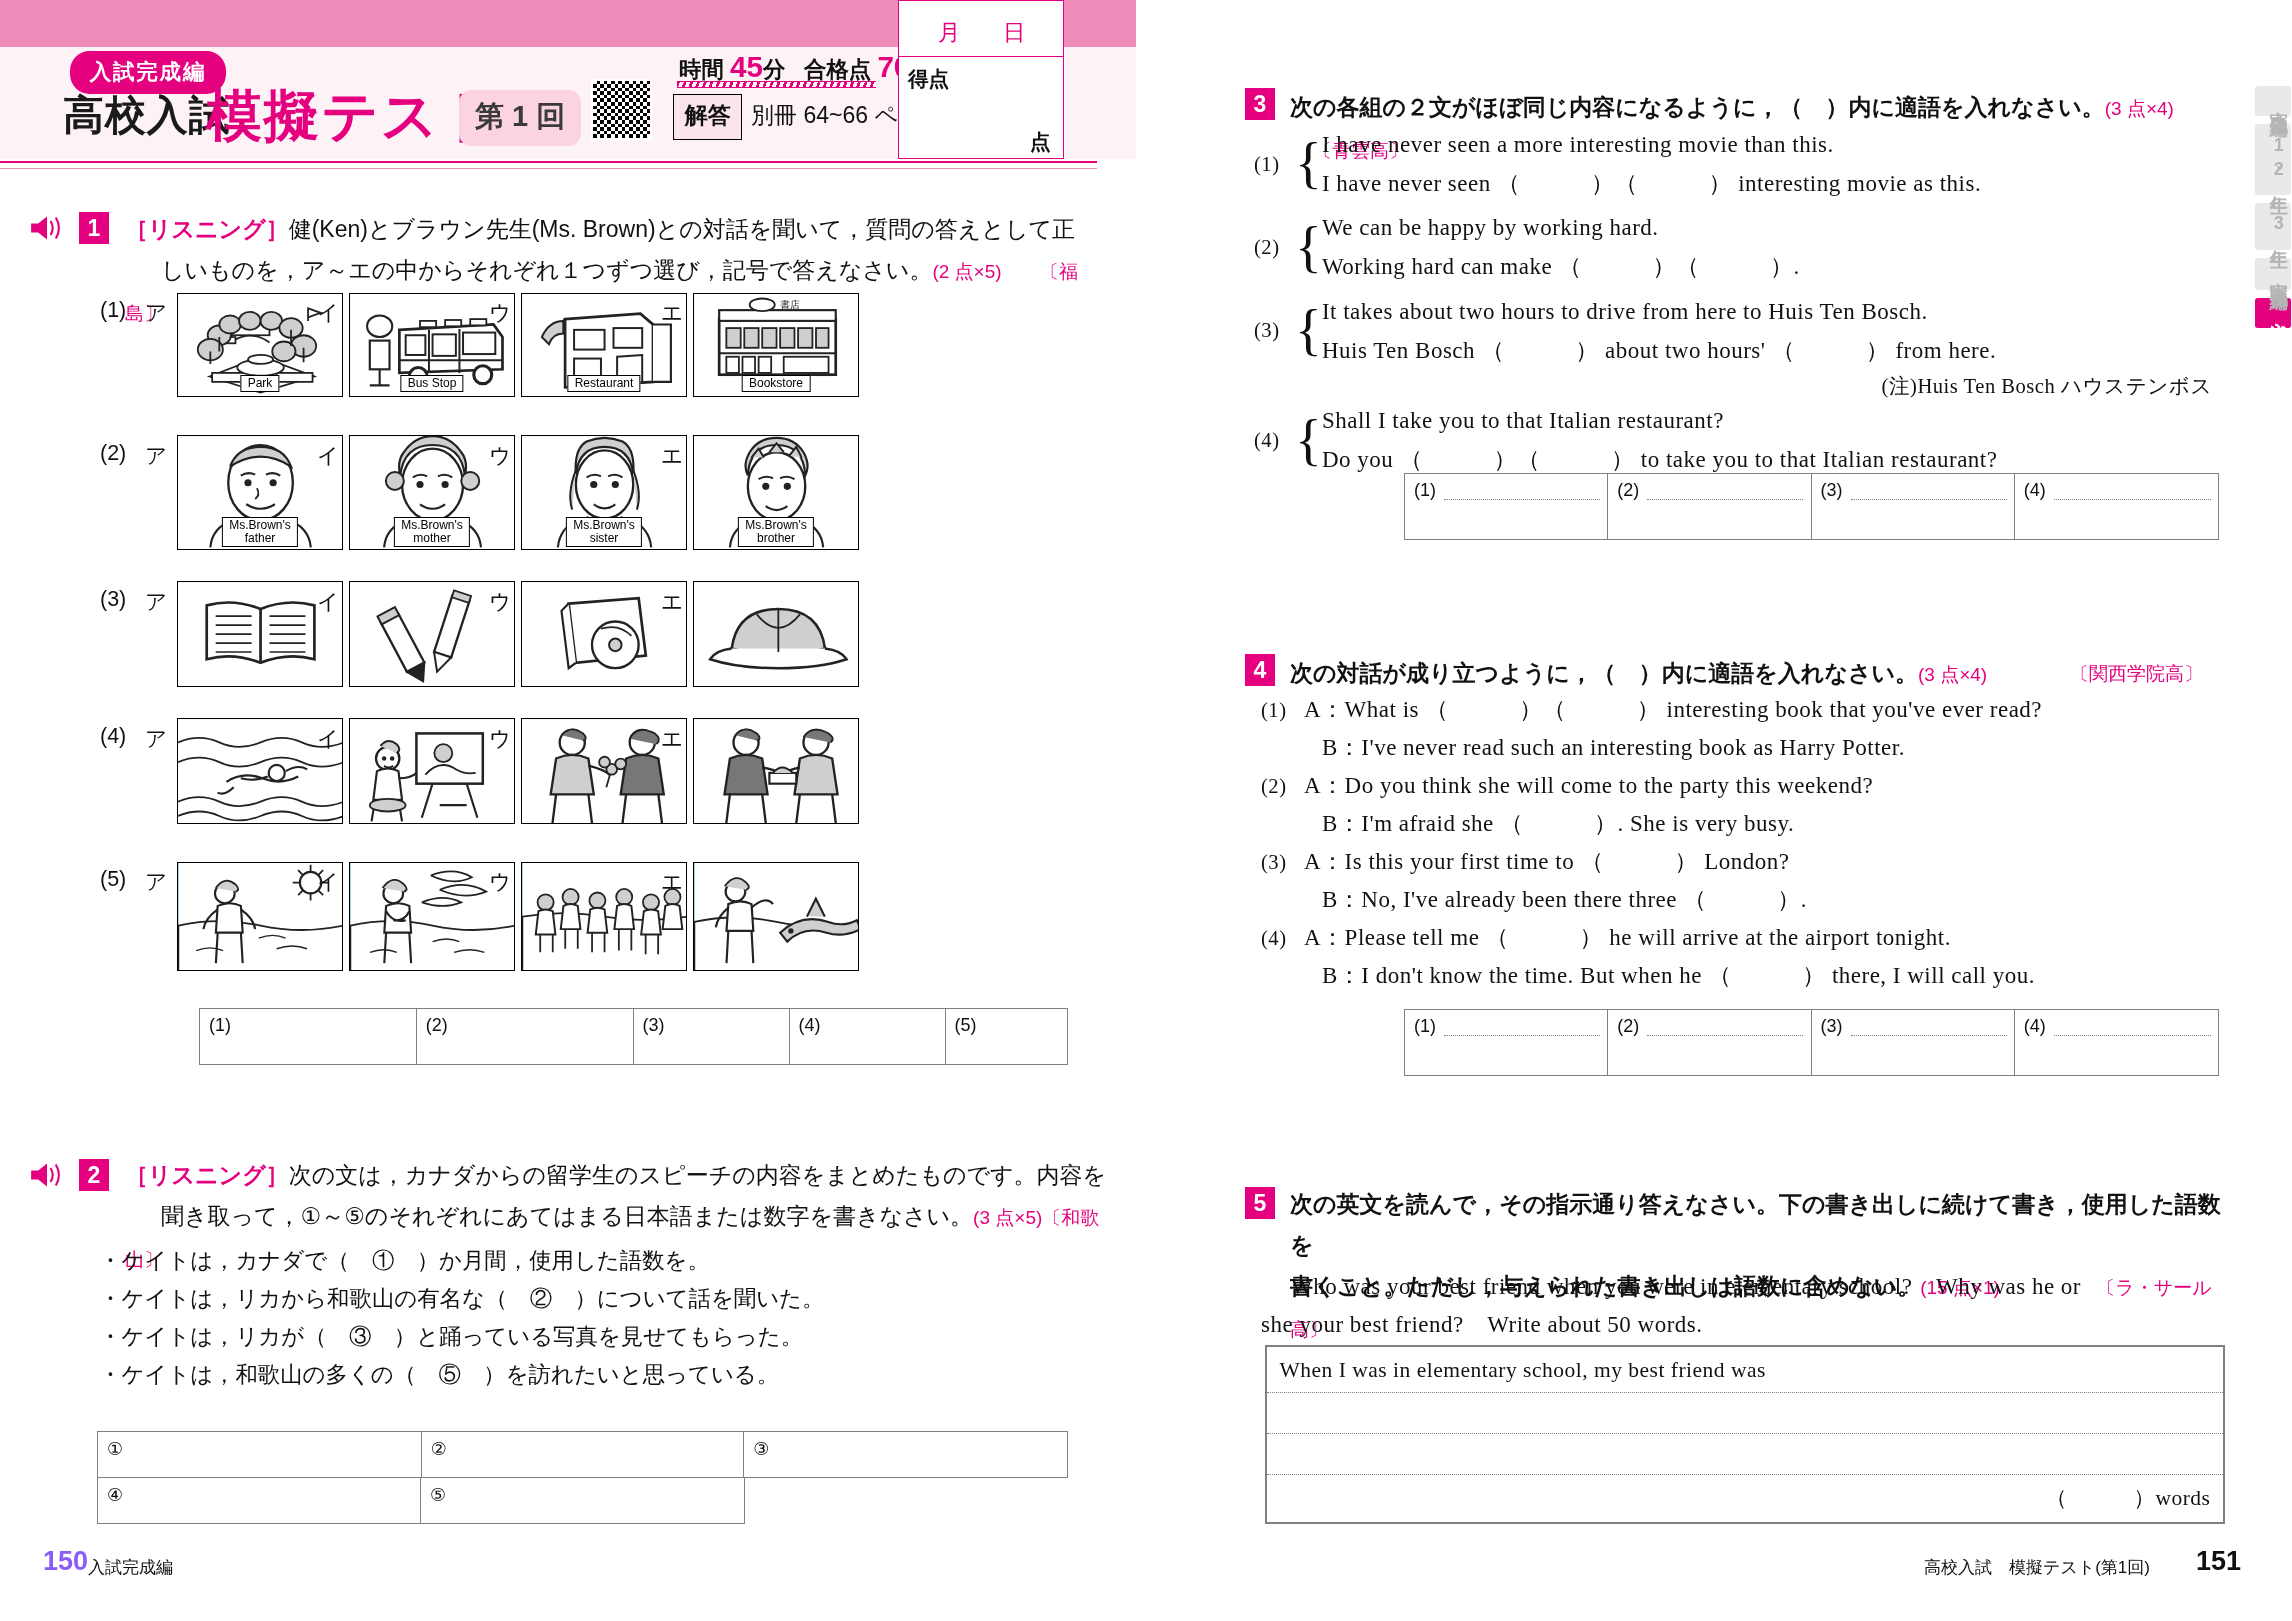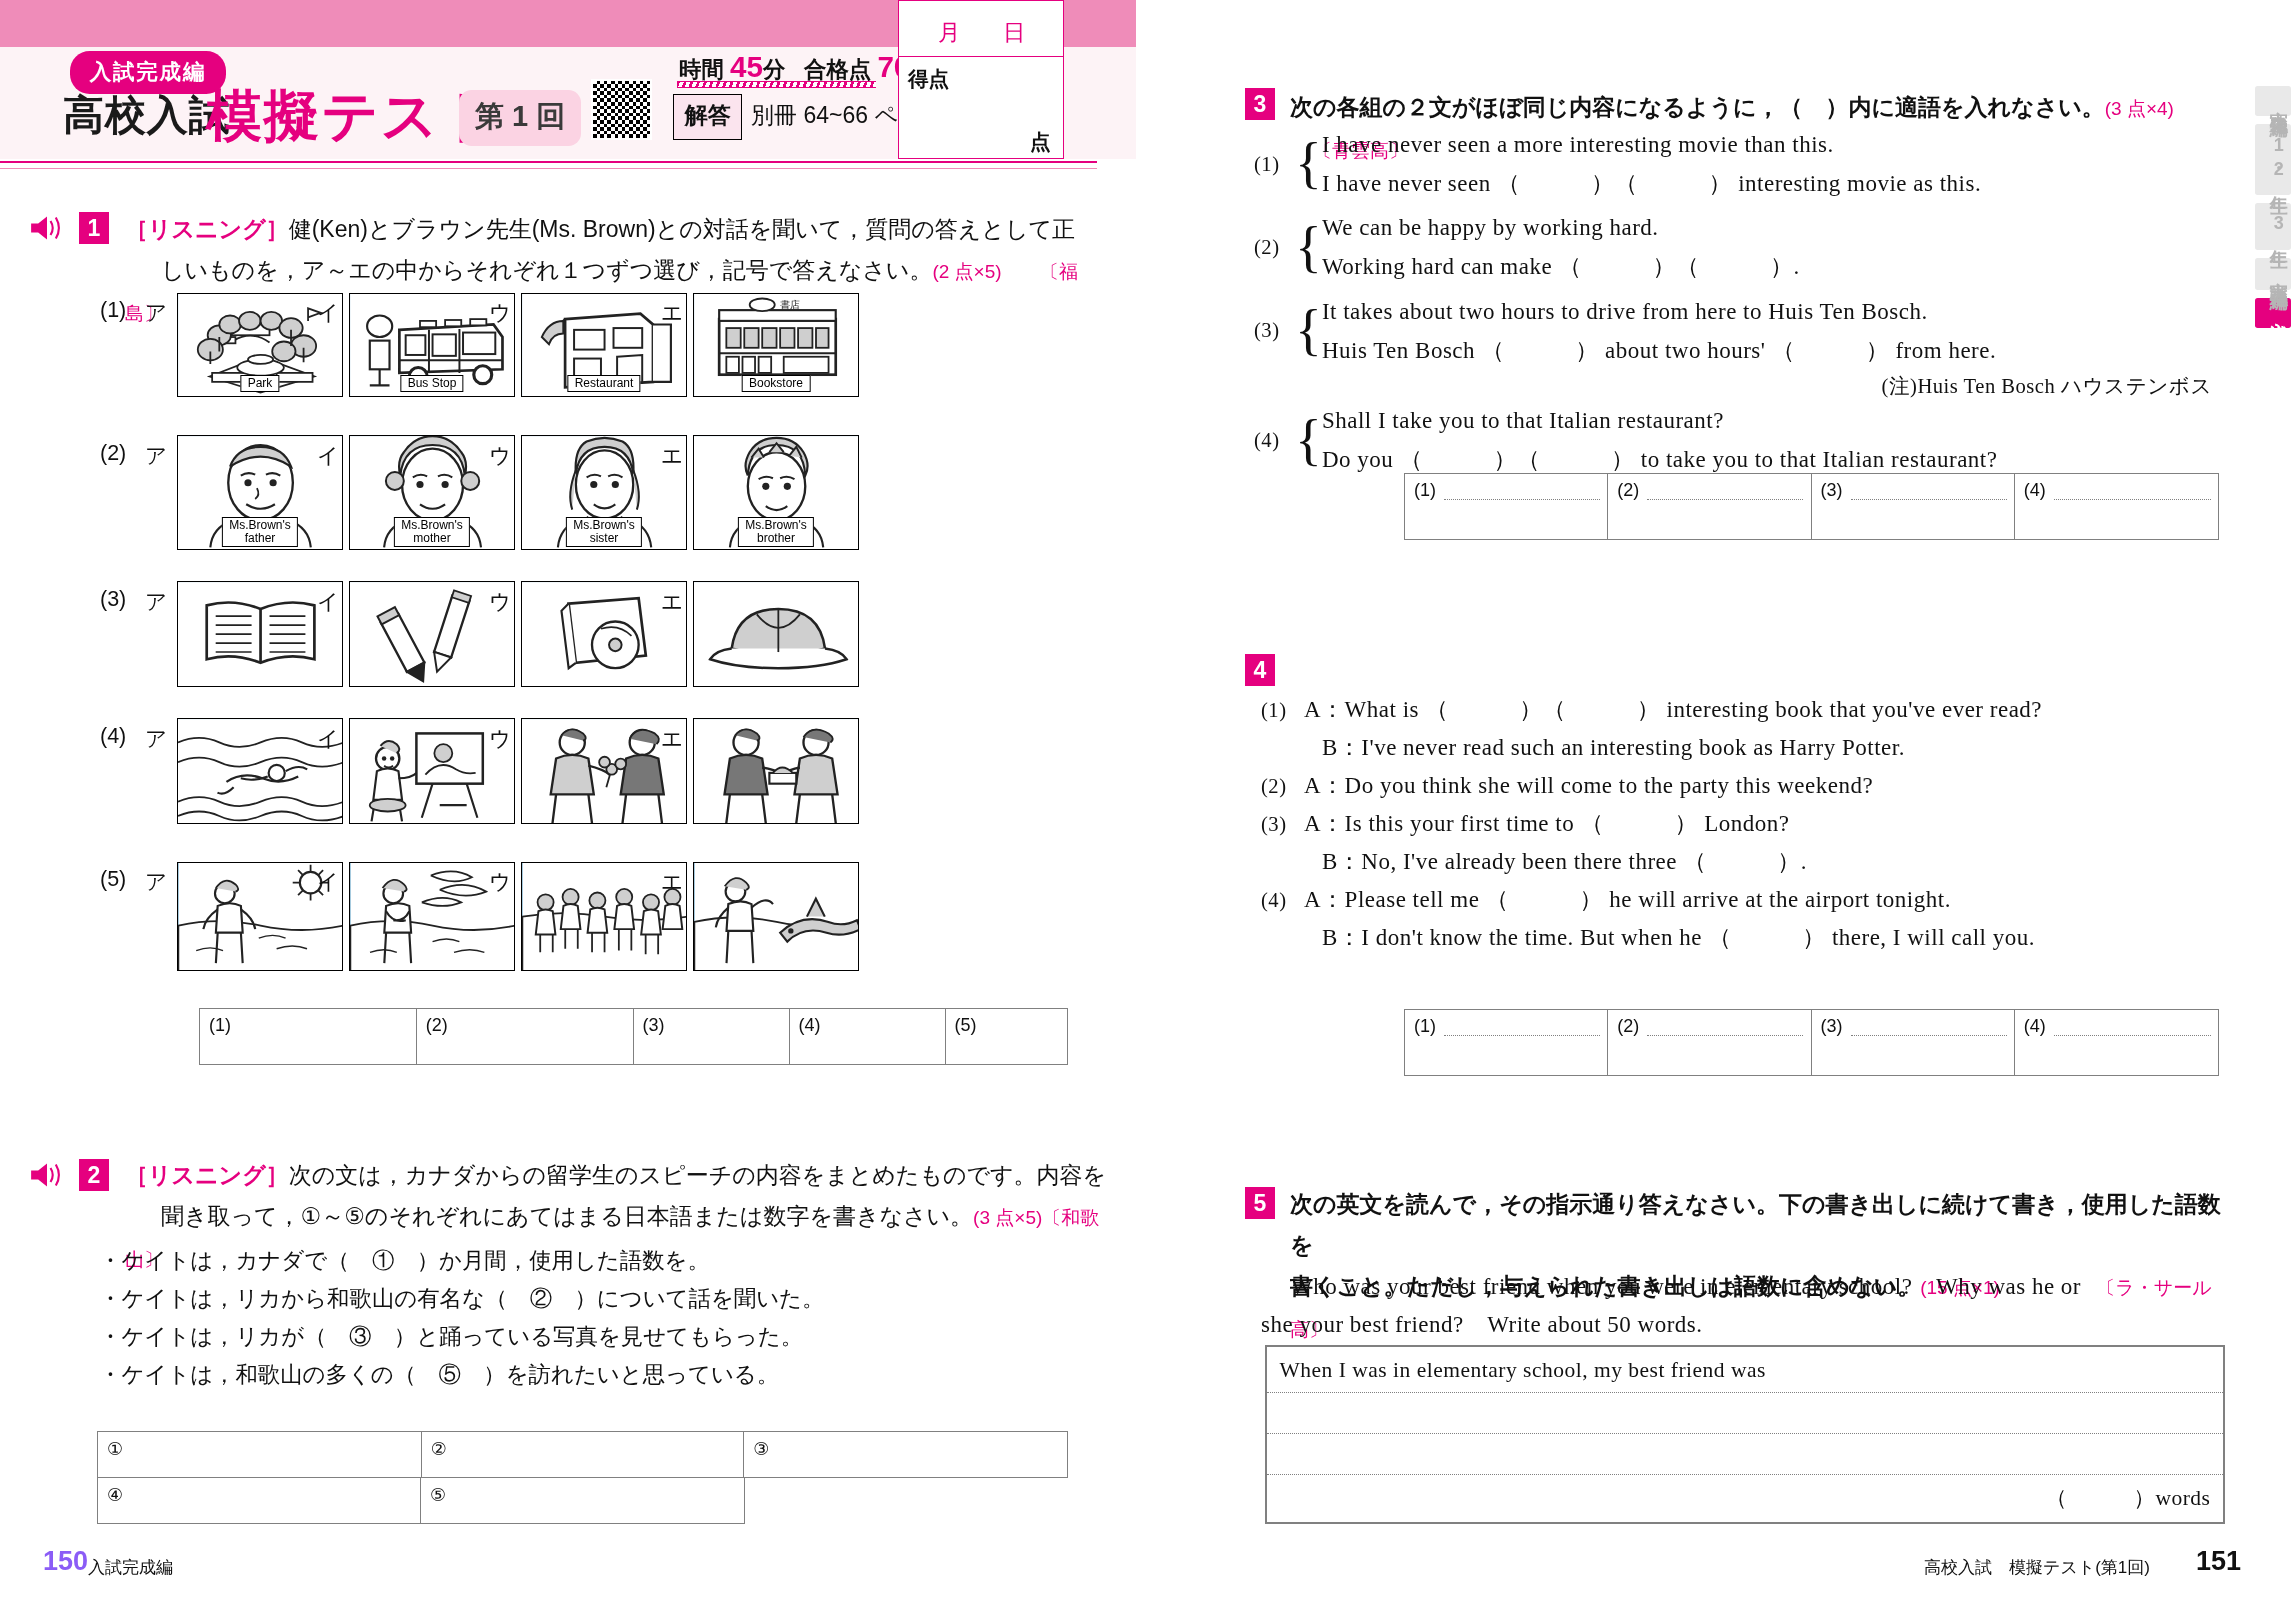--- a/index.html
+++ b/index.html
@@ -661,33 +661,38 @@
         <span class="k">(3)</span>
         <span class="dots"></span>
       </div>
     <div class="cell" style="width:25%;">
         <span class="k">(4)</span>
         <span class="dots"></span>
       </div>
   </div>
 
   <div class="qnum" style="left:1245px; top:654px;">4</div>
+  <div class="qbody" style="left:1290px; top:653px; width:913px;">
+    <span style="font-weight:bold;">次の対話が成り立つように，（　）内に適語を入れなさい。</span><span class="pts">(3 点×4)</span>
+    <span class="src" style="float:right;">〔関西学院高〕</span>
+  </div>
 
   <div style="position:absolute; left:1261px; top:691px; width:967px;">
     <div style="display:flex; margin-bottom:0;">
       <span class="en" style="width:43px; font-size:20.6px; line-height:38px;">(1)</span>
       <span>
         <div class="en" style="line-height:38px;">A：What is （　　　）（　　　） interesting book that you've ever read?</div>
         <div class="en" style="line-height:38px; margin-left:18px;">B：I've never read such an interesting book as Harry Potter.</div>
       </span>
     </div>
     <div style="display:flex;">
       <span class="en" style="width:43px; font-size:20.6px; line-height:38px;">(2)</span>
       <span>
         <div class="en" style="line-height:38px;">A：Do you think she will come to the party this weekend?</div>
+        <div class="en" style="line-height:38px; margin-left:18px;">B：I'm afraid she （　　　）. She is very busy.</div>
       </span>
     </div>
     <div style="display:flex;">
       <span class="en" style="width:43px; font-size:20.6px; line-height:38px;">(3)</span>
       <span>
         <div class="en" style="line-height:38px;">A：Is this your first time to （　　　） London?</div>
         <div class="en" style="line-height:38px; margin-left:18px;">B：No, I've already been there three （　　　）.</div>
       </span>
     </div>
     <div style="display:flex;">

